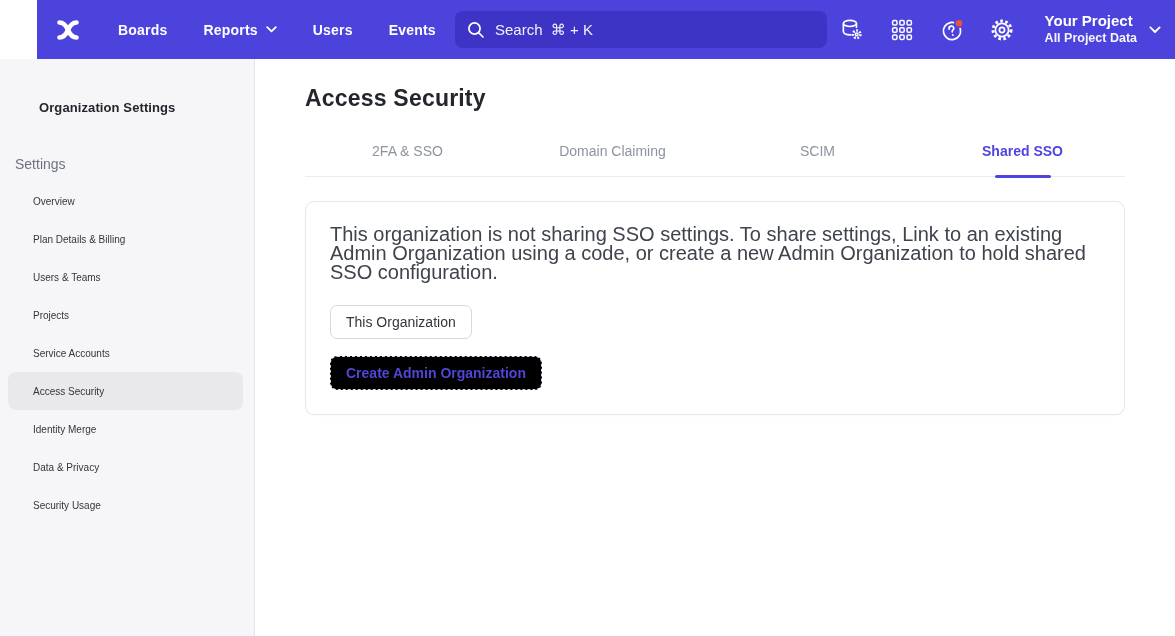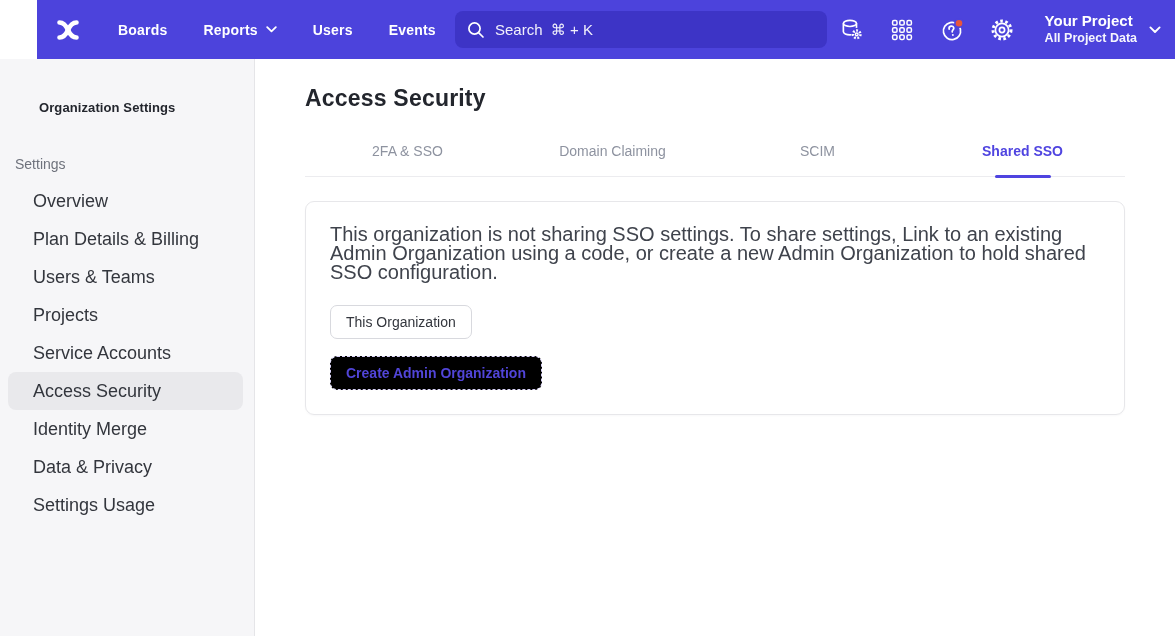--- a/index.html
+++ b/index.html
@@ -104,21 +104,21 @@
     color: #6e727c;
   }
   .side-list { list-style: none; margin-top: 10px; }
   .side-item {
     height: 38px;
     display: flex;
     align-items: center;
     padding-left: 25px;
     margin: 0 11px 0 8px;
     border-radius: 8px;
-    font-size: 18px;
+    font-size: 10px;
     color: #33363d;
     cursor: pointer;
     white-space: nowrap;
   }
   .side-item.selected { background: #e9e9ec; }
 
   
   .main { flex: 1; background: #ffffff; padding: 0 50px; }
   .page-title {
     margin-top: 26px;
@@ -300,21 +300,21 @@
     <div class="section-label">Settings</div>
     <ul class="side-list">
       <li class="side-item">Overview</li>
       <li class="side-item">Plan Details &amp; Billing</li>
       <li class="side-item">Users &amp; Teams</li>
       <li class="side-item">Projects</li>
       <li class="side-item">Service Accounts</li>
       <li class="side-item selected">Access Security</li>
       <li class="side-item">Identity Merge</li>
       <li class="side-item">Data &amp; Privacy</li>
-      <li class="side-item">Settings Usage</li>
+      <li class="side-item">Security Usage</li>
     </ul>
   </aside>
 
   <main class="main">
     <h2 class="page-title">Access Security</h2>
 
     <div class="tabs">
       <div class="tab">2FA &amp; SSO</div>
       <div class="tab">Domain Claiming</div>
       <div class="tab">SCIM</div>

